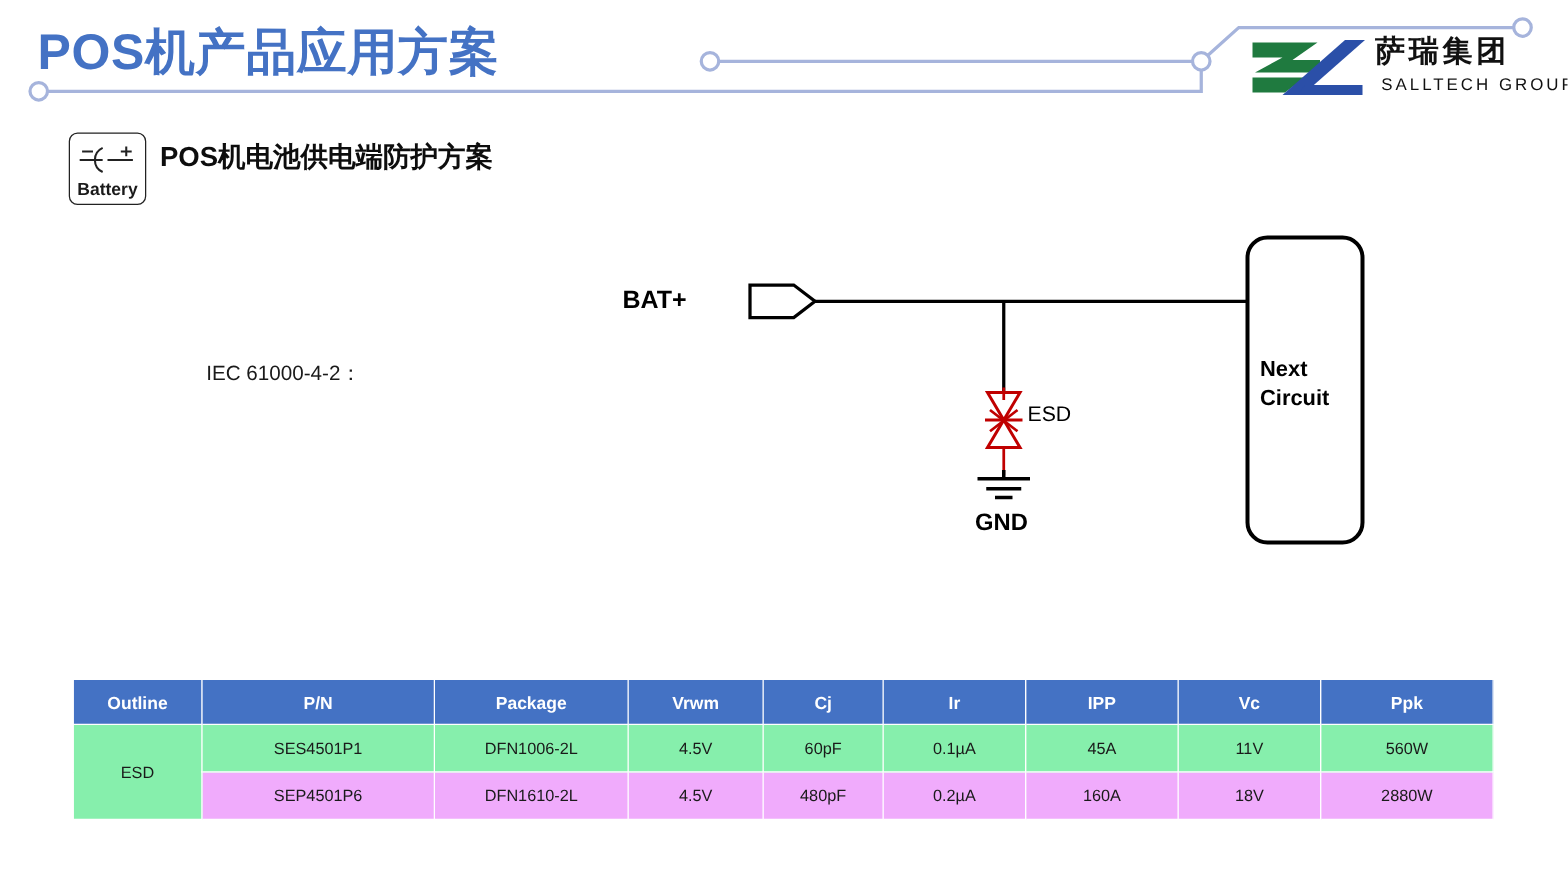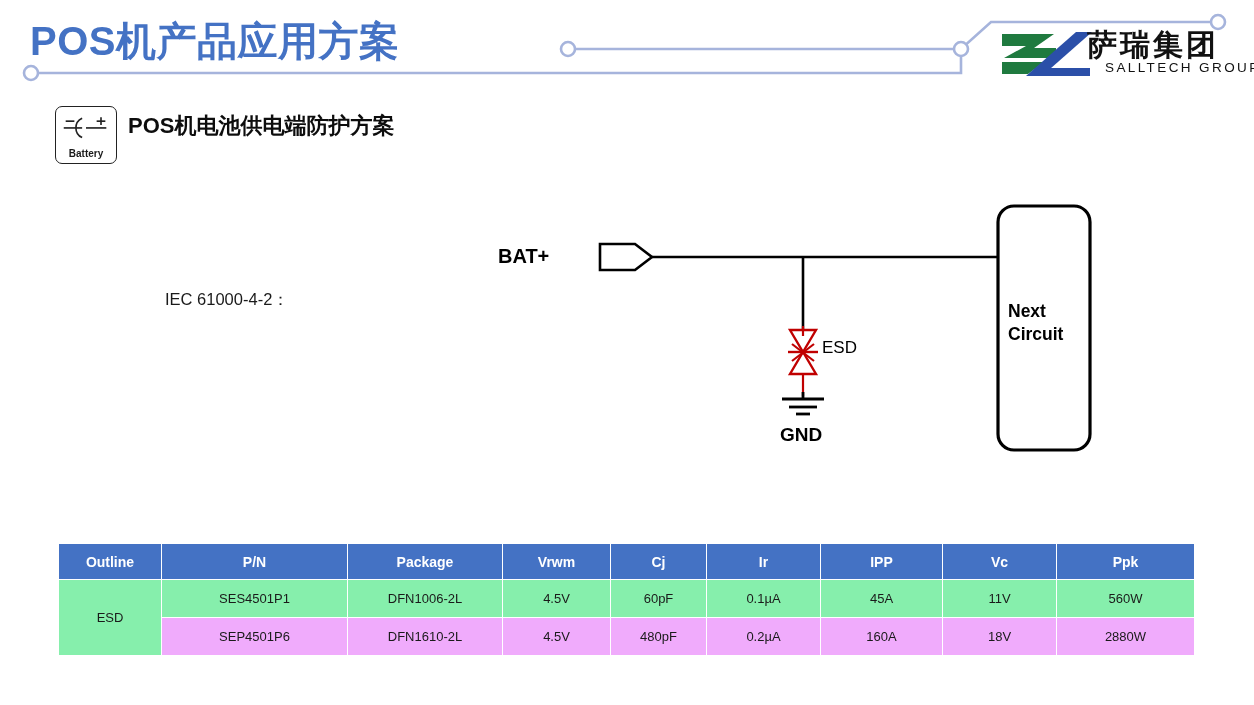--- a/index.html
+++ b/index.html
@@ -55,21 +55,21 @@
     top: 3px;
     width: 100%;
     height: 32px;
   }
   #battery-icon .bat-label {
     position: absolute;
     left: 0;
     bottom: 4px;
     width: 100%;
     text-align: center;
-    font-size: 10px;
+    font-size: 14px;
     font-weight: bold;
     color: #1a1a1a;
   }
 
   #section-heading {
     position: absolute;
     left: 128px;
     top: 111px;
     font-family: "Liberation Serif", "DejaVu Serif", serif;
     font-size: 22px;
@@ -90,21 +90,21 @@
     font-size: 16.5px;
     line-height: 23px;
     color: #1a1a1a;
     white-space: nowrap;
   }
 
   
   #circuit-diagram {
     position: absolute;
     left: 470px;
-    top: 196px;
+    top: 180px;
     width: 650px;
     height: 270px;
   }
   .circuit-text {
     position: absolute;
     font-size: 19px;
     font-weight: bold;
     color: #000000;
     white-space: nowrap;
   }
@@ -173,21 +173,21 @@
 
 <div style="position:absolute; left:998px; top:28px; width:226px; height:54px;">
   <svg width="96" height="52" viewBox="0 0 96 52" style="position:absolute; left:0; top:0;">
 
     <polygon points="4,6 56,6 36,20 58,20 58,30 6,30 28,18 4,18" fill="#1F7A3F"></polygon>
     <polygon points="4,34 46,34 30,46 4,46" fill="#1F7A3F"></polygon>
 
     <polygon points="78,4 94,4 44,48 28,48" fill="#2B4FA8"></polygon>
     <polygon points="46,40 92,40 92,48 40,48" fill="#2B4FA8"></polygon>
   </svg>
-  <div style="position:absolute; left:89px; top:-3px; font-family:'Liberation Serif','DejaVu Serif',serif; font-size:30px; font-weight:bold; letter-spacing:3px; color:#111111; white-space:nowrap;">萨瑞集团</div>
+  <div style="position:absolute; left:102px; top:-3px; font-family:'Liberation Serif','DejaVu Serif',serif; font-size:24px; font-weight:bold; letter-spacing:3px; color:#111111; white-space:nowrap;">萨瑞集团</div>
   <div style="position:absolute; left:107px; top:32px; font-size:13.5px; letter-spacing:2.4px; color:#111111; white-space:nowrap;">SALLTECH GROUP</div>
 </div>
 
 <div id="battery-icon">
   <svg class="bat-glyph" viewBox="0 0 62 32">
     <line x1="8" y1="18" x2="27" y2="18" stroke="#222" stroke-width="1.7"></line>
     <path d="M27,8 A11,11 0 0 0 27,28" fill="none" stroke="#222" stroke-width="1.7"></path>
     <line x1="31" y1="18" x2="52" y2="18" stroke="#222" stroke-width="1.7"></line>
     <line x1="10" y1="11" x2="19" y2="11" stroke="#222" stroke-width="1.7"></line>
     <line x1="42" y1="11" x2="51" y2="11" stroke="#222" stroke-width="1.7"></line>

